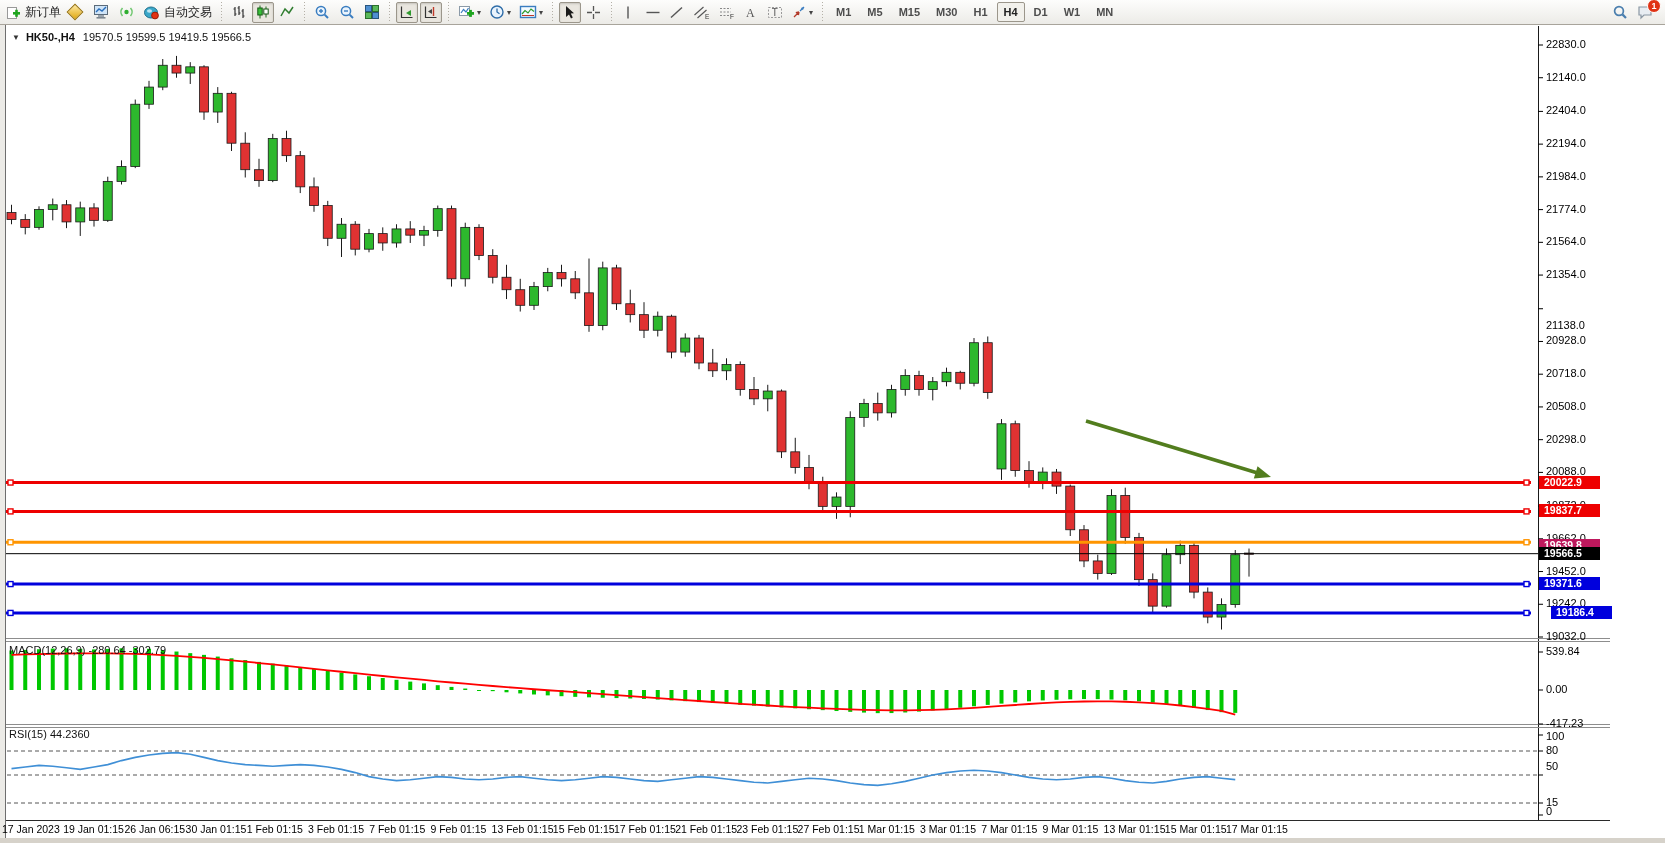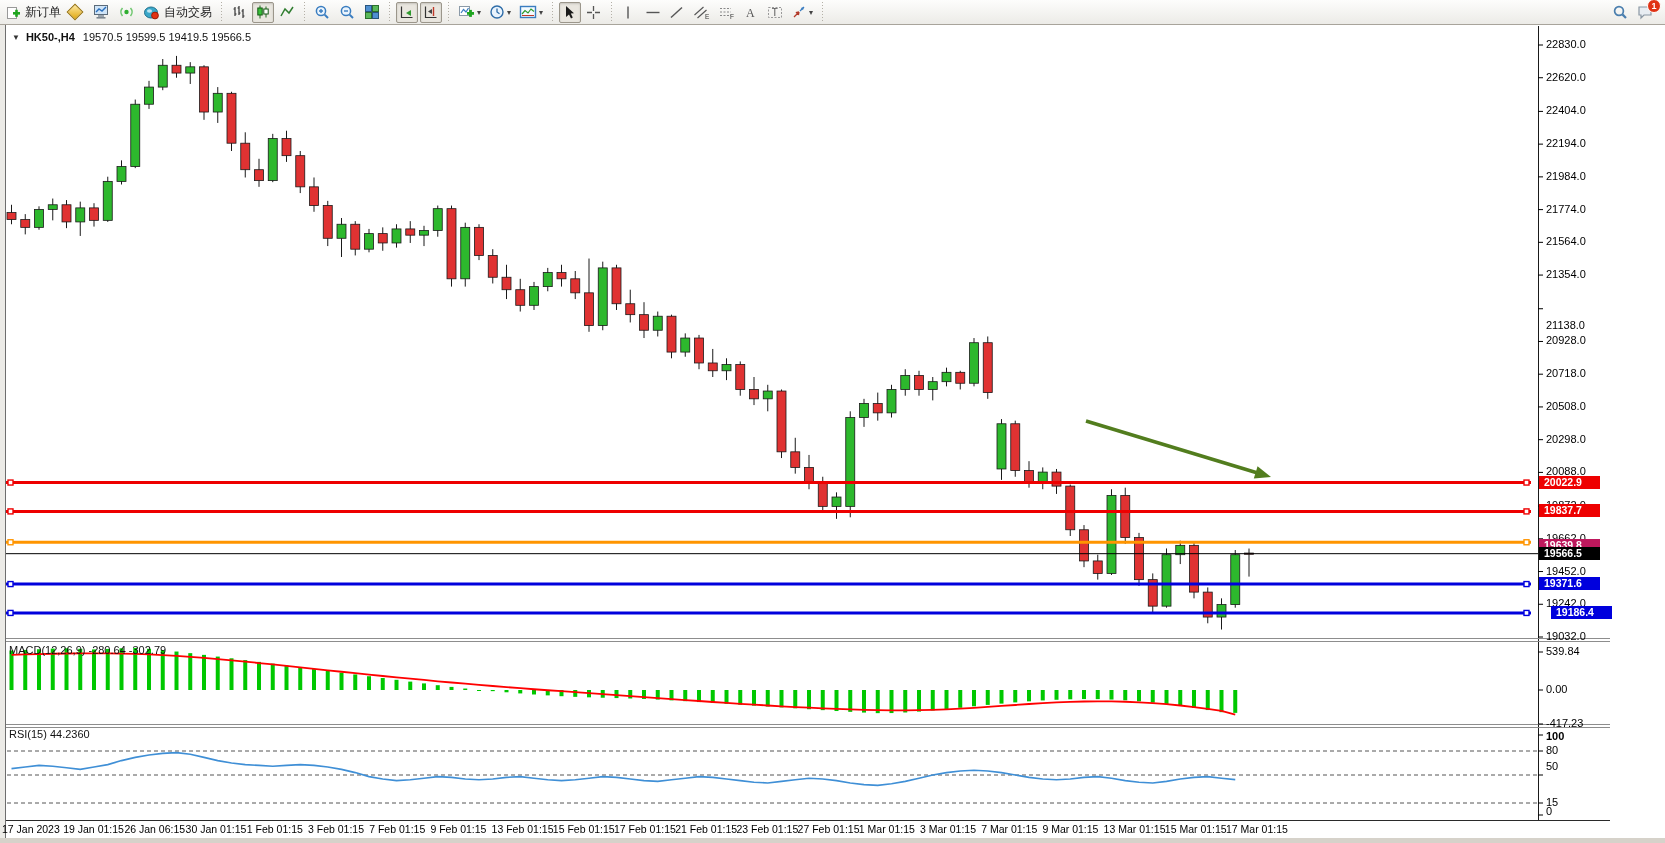--- a/index.html
+++ b/index.html
@@ -231,20 +231,31 @@
   </div>
   <div class="tb-btn">
     <svg width="16" height="15">
         <path d="M3 12 L8 7 M8 7l-3.2.6 M8 7l-.6 3.2" stroke="#b23a2a" stroke-width="1.3" fill="none"></path>
         <path d="M13 2 L9 6" stroke="#3a7dc0" stroke-width="1.3"></path>
         <polygon points="13,2 9.8,3 12,5.2" fill="#3a7dc0"></polygon>
       </svg>
     <span class="caret">▾</span>
   </div>
   <div class="tb-sep"></div>
+  <div id="tf-group" style="display:flex;align-items:center;">
+      <div class="tf-btn">M1</div>
+      <div class="tf-btn">M5</div>
+      <div class="tf-btn">M15</div>
+      <div class="tf-btn">M30</div>
+      <div class="tf-btn">H1</div>
+      <div class="tf-btn pressed">H4</div>
+      <div class="tf-btn">D1</div>
+      <div class="tf-btn">W1</div>
+      <div class="tf-btn">MN</div>
+    </div>
   <div id="tb-right">
     <div class="tb-btn">
       <svg width="17" height="17">
           <circle cx="7" cy="7" r="4.4" fill="none" stroke="#4b7fae" stroke-width="1.7"></circle>
           <line x1="10.4" y1="10.4" x2="14" y2="14" stroke="#4b7fae" stroke-width="2.2"></line>
         </svg>
     </div>
     <div class="tb-btn" style="position:relative;">
       <svg width="18" height="16">
           <path d="M2 3h12v8H7l-3 3v-3H2z" fill="#e8edf2" stroke="#8a97a3" stroke-width="1.2"></path>
@@ -594,21 +605,21 @@
   <span class="tri">▼</span>
   <b>HK50-,H4</b>
   <span>19570.5 19599.5 19419.5 19566.5</span>
 </div>
 
 <div class="ind-label" style="left:9px;top:644px;">MACD(12,26,9) -280.64 -302.79</div>
 <div class="ind-label" style="left:9px;top:728px;">RSI(15) 44.2360</div>
 
 <div id="price-ticks">
     <div class="tick-label" style="left:1546px;top:38px;">22830.0</div>
-    <div class="tick-label" style="left:1546px;top:71px;">22620.0</div>
+    <div class="tick-label" style="left:1546px;top:71px;">12140.0</div>
     <div class="tick-label" style="left:1546px;top:104px;">22404.0</div>
     <div class="tick-label" style="left:1546px;top:137px;">22194.0</div>
     <div class="tick-label" style="left:1546px;top:170px;">21984.0</div>
     <div class="tick-label" style="left:1546px;top:203px;">21774.0</div>
     <div class="tick-label" style="left:1546px;top:235px;">21564.0</div>
     <div class="tick-label" style="left:1546px;top:268px;">21354.0</div>
     <div class="tick-label" style="left:1546px;top:319px;">21138.0</div>
     <div class="tick-label" style="left:1546px;top:334px;">20928.0</div>
     <div class="tick-label" style="left:1546px;top:367px;">20718.0</div>
     <div class="tick-label" style="left:1546px;top:400px;">20508.0</div>
@@ -627,21 +638,21 @@
     <div class="price-badge" style="top:547px;background:#000000;">19566.5</div>
     <div class="price-badge" style="top:577px;background:#0000dd;">19371.6</div>
     <div class="price-badge" style="top:606px;background:#0000dd;margin-left:12px;">19186.4</div>
   </div>
 <div id="macd-ticks">
     <div class="tick-label" style="left:1546px;top:645px;">539.84</div>
     <div class="tick-label" style="left:1546px;top:683px;">0.00</div>
     <div class="tick-label" style="left:1546px;top:717px;">-417.23</div>
   </div>
 <div id="rsi-ticks">
-    <div class="tick-label" style="left:1546px;top:730px;font-weight:bold;">100</div>
+    <div class="tick-label" style="left:1546px;top:730px;">100</div>
     <div class="tick-label" style="left:1546px;top:744px;">80</div>
     <div class="tick-label" style="left:1546px;top:760px;">50</div>
     <div class="tick-label" style="left:1546px;top:796px;">15</div>
     <div class="tick-label" style="left:1546px;top:805px;">0</div>
   </div>
 <div id="date-labels">
     <div class="date-label" style="left:2px;">17 Jan 2023</div>
     <div class="date-label" style="left:63.2px;">19 Jan 01:15</div>
     <div class="date-label" style="left:124.4px;">26 Jan 06:15</div>
     <div class="date-label" style="left:185.60000000000002px;">30 Jan 01:15</div>

